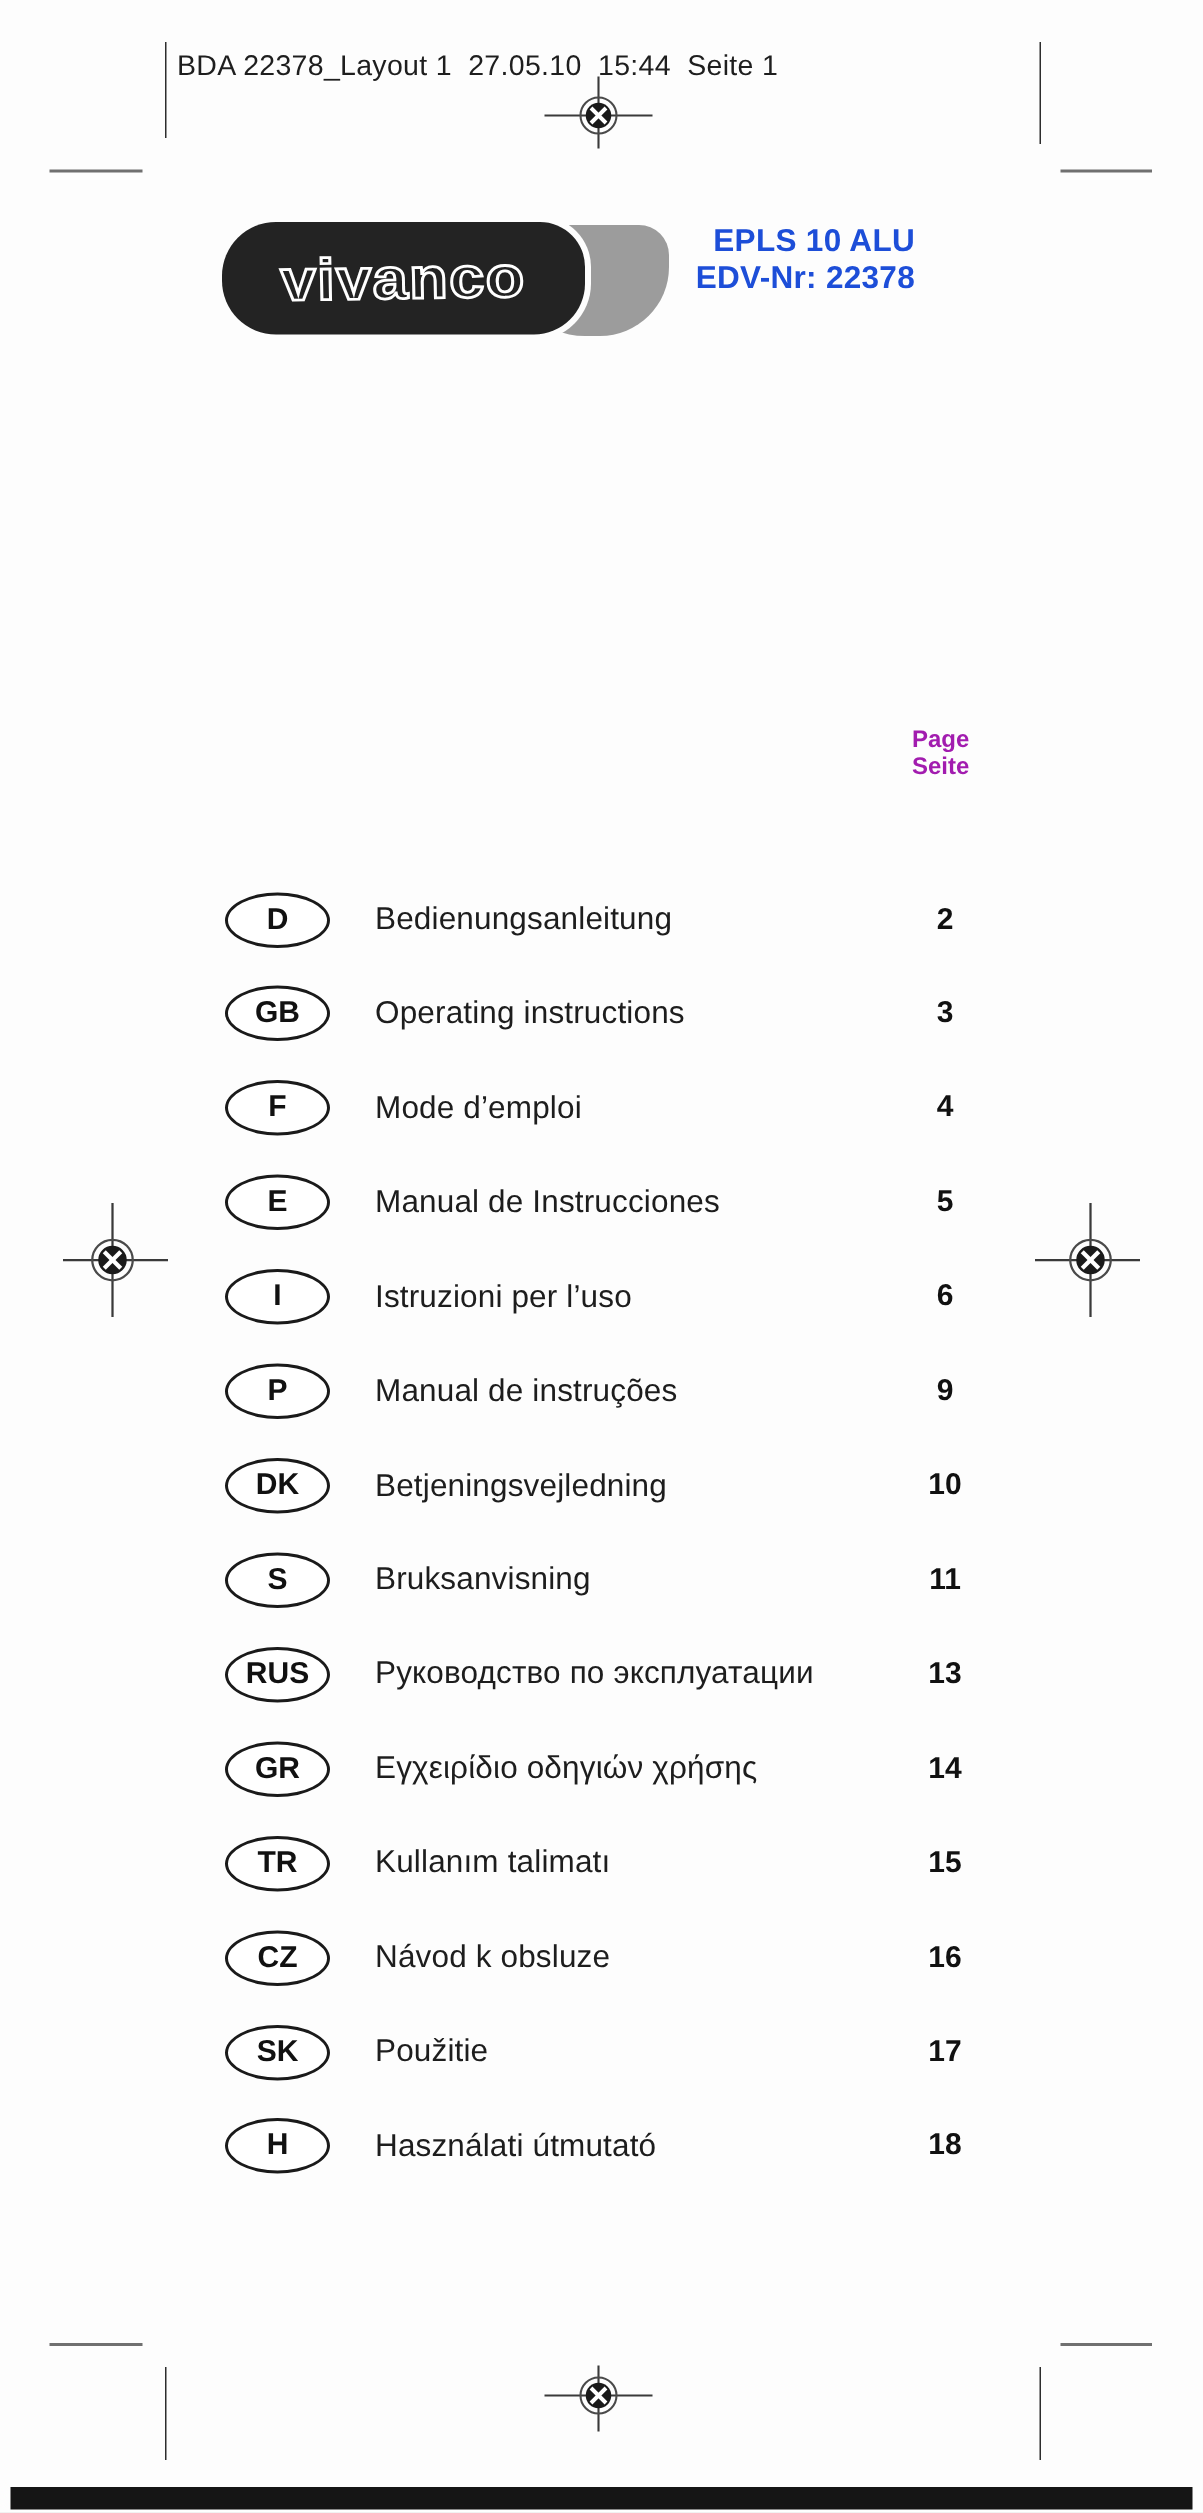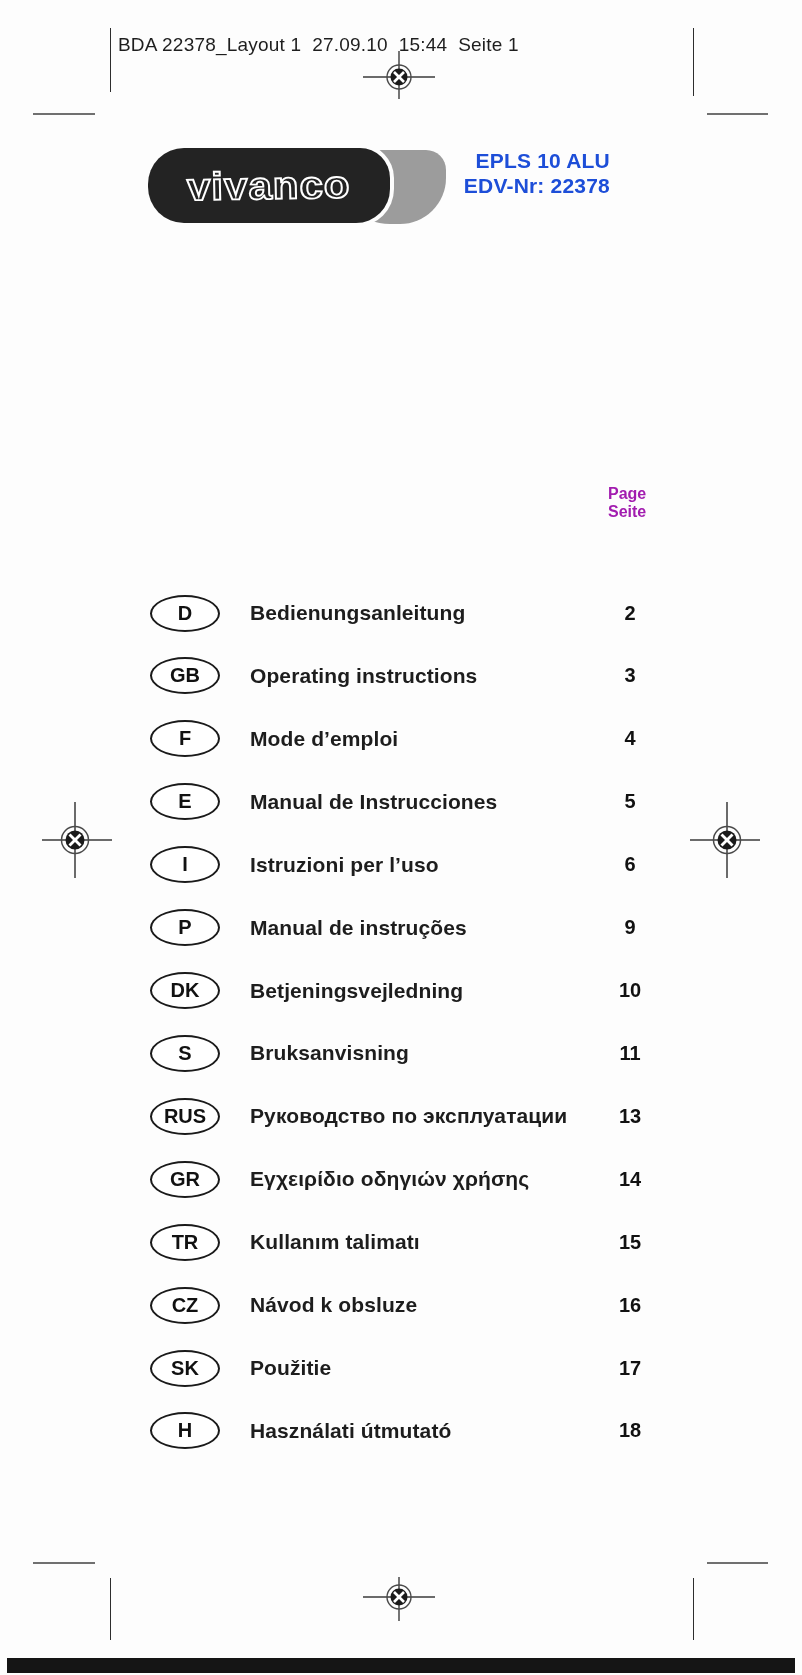--- a/index.html
+++ b/index.html
@@ -73,38 +73,38 @@
   .toc-badge{
     flex:none;width:70px;height:37px;
     border:2px solid #1a1a1a;border-radius:50%;
     background:#fff;
     display:flex;align-items:center;justify-content:center;
     font-weight:bold;font-size:20px;color:#111;
     box-sizing:border-box;
   }
   .toc-title{
     margin-left:30px;
-    font-weight:bold;font-size:21px;color:#1d1d1d;letter-spacing:.1px;
+    font-weight:normal;font-size:21px;color:#1d1d1d;letter-spacing:.1px;
   }
   .toc-page{
     margin-left:auto;width:64px;text-align:center;
     font-weight:bold;font-size:20px;color:#111;
   }
   
   .bottom-bar{
     position:absolute;left:7px;top:1658px;width:788px;height:15px;
     background:#151515;
   }
 </style>
 </head>
 <body>
 
 <div class="page">
 
-  <div class="proof-header">BDA 22378_Layout 1  27.09.10  15:44  Seite 1</div>
+  <div class="proof-header">BDA 22378_Layout 1  27.05.10  15:44  Seite 1</div>
 
   <div class="vline vl-top-left"></div>
   <div class="vline vl-top-right"></div>
   <div class="vline vl-bot-left"></div>
   <div class="vline vl-bot-right"></div>
   <div class="htick ht-top-left"></div>
   <div class="htick ht-top-right"></div>
   <div class="htick ht-bot-left"></div>
   <div class="htick ht-bot-right"></div>
 

